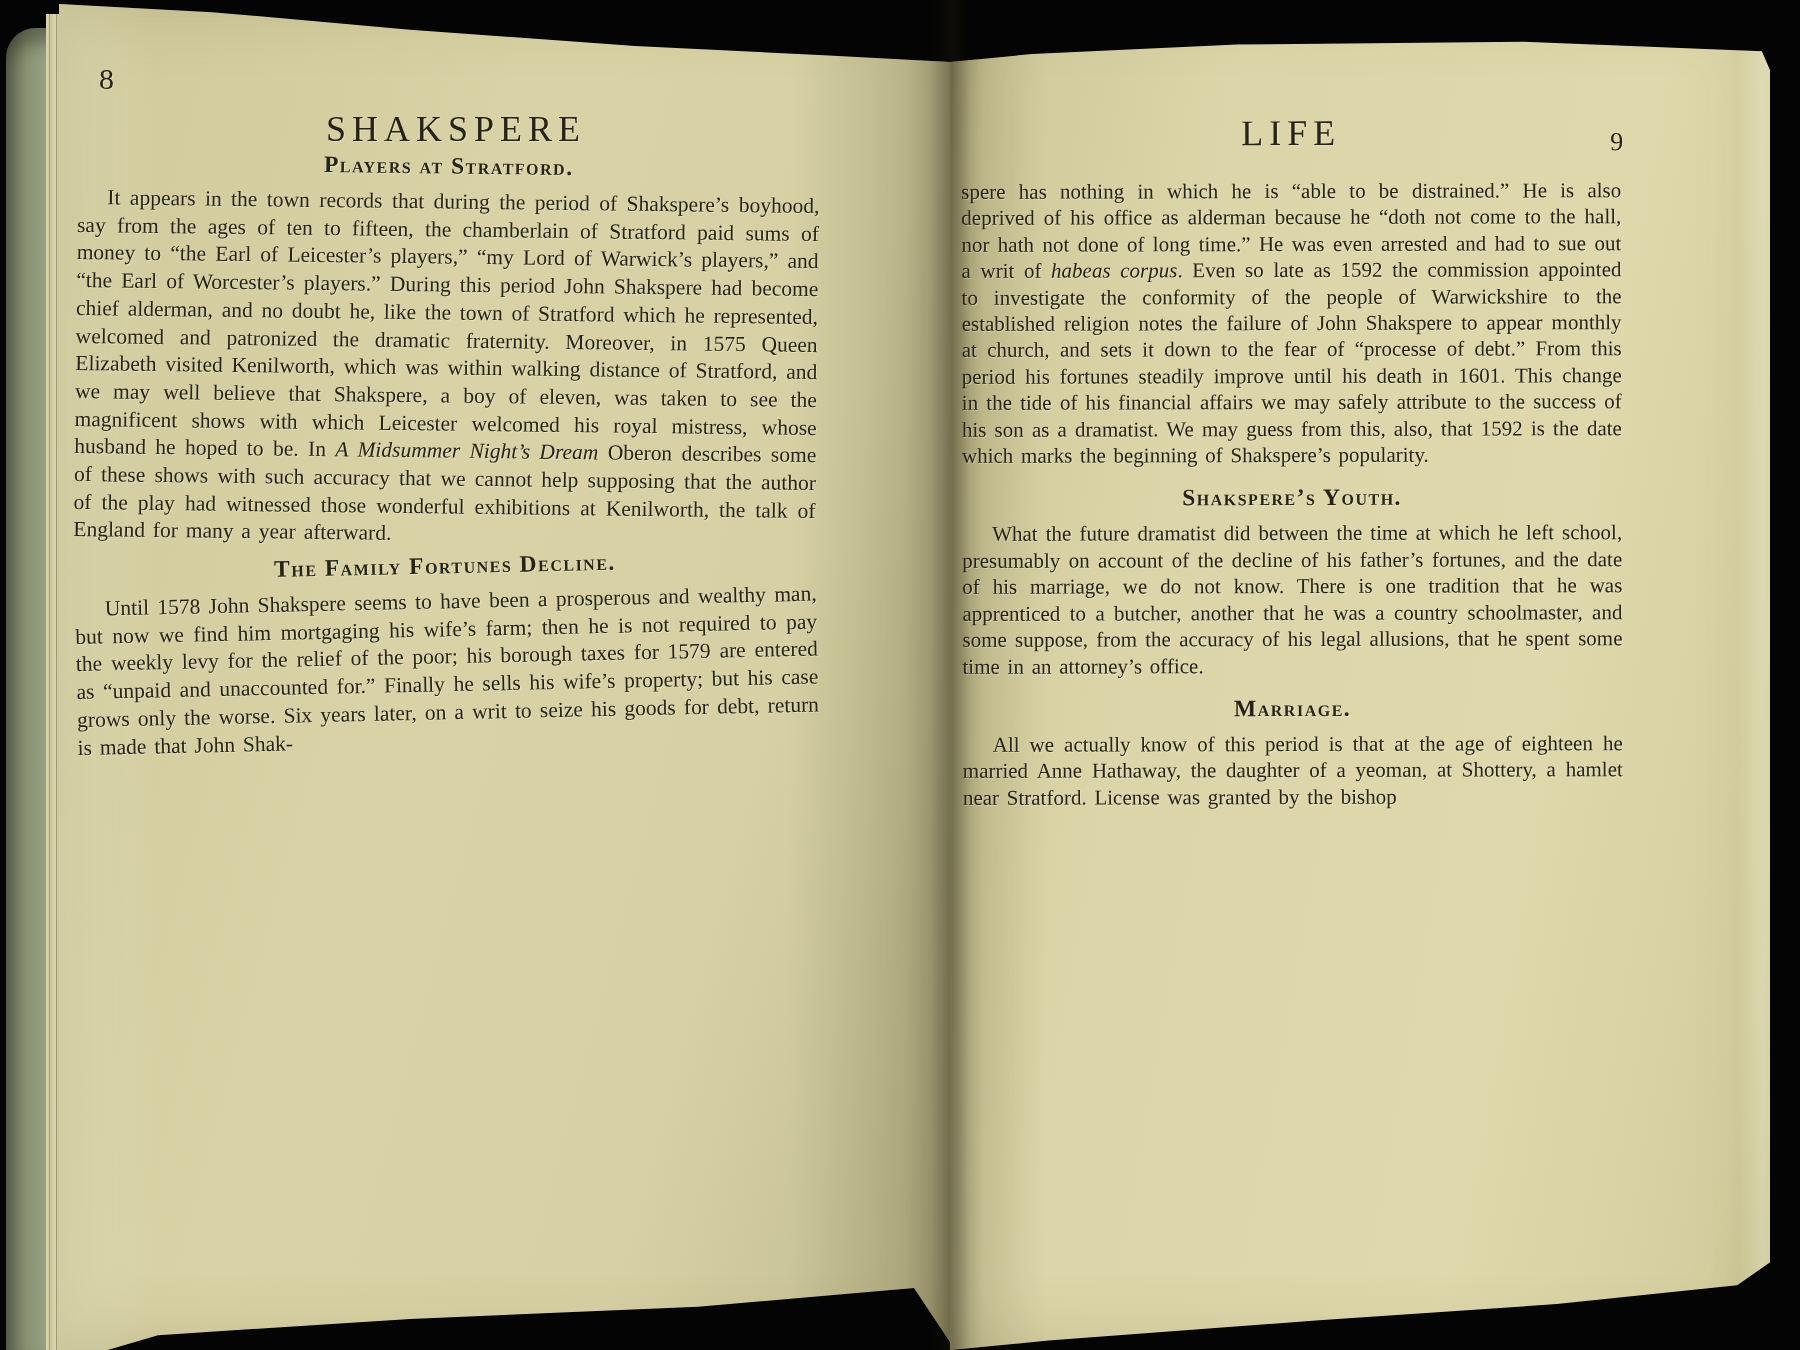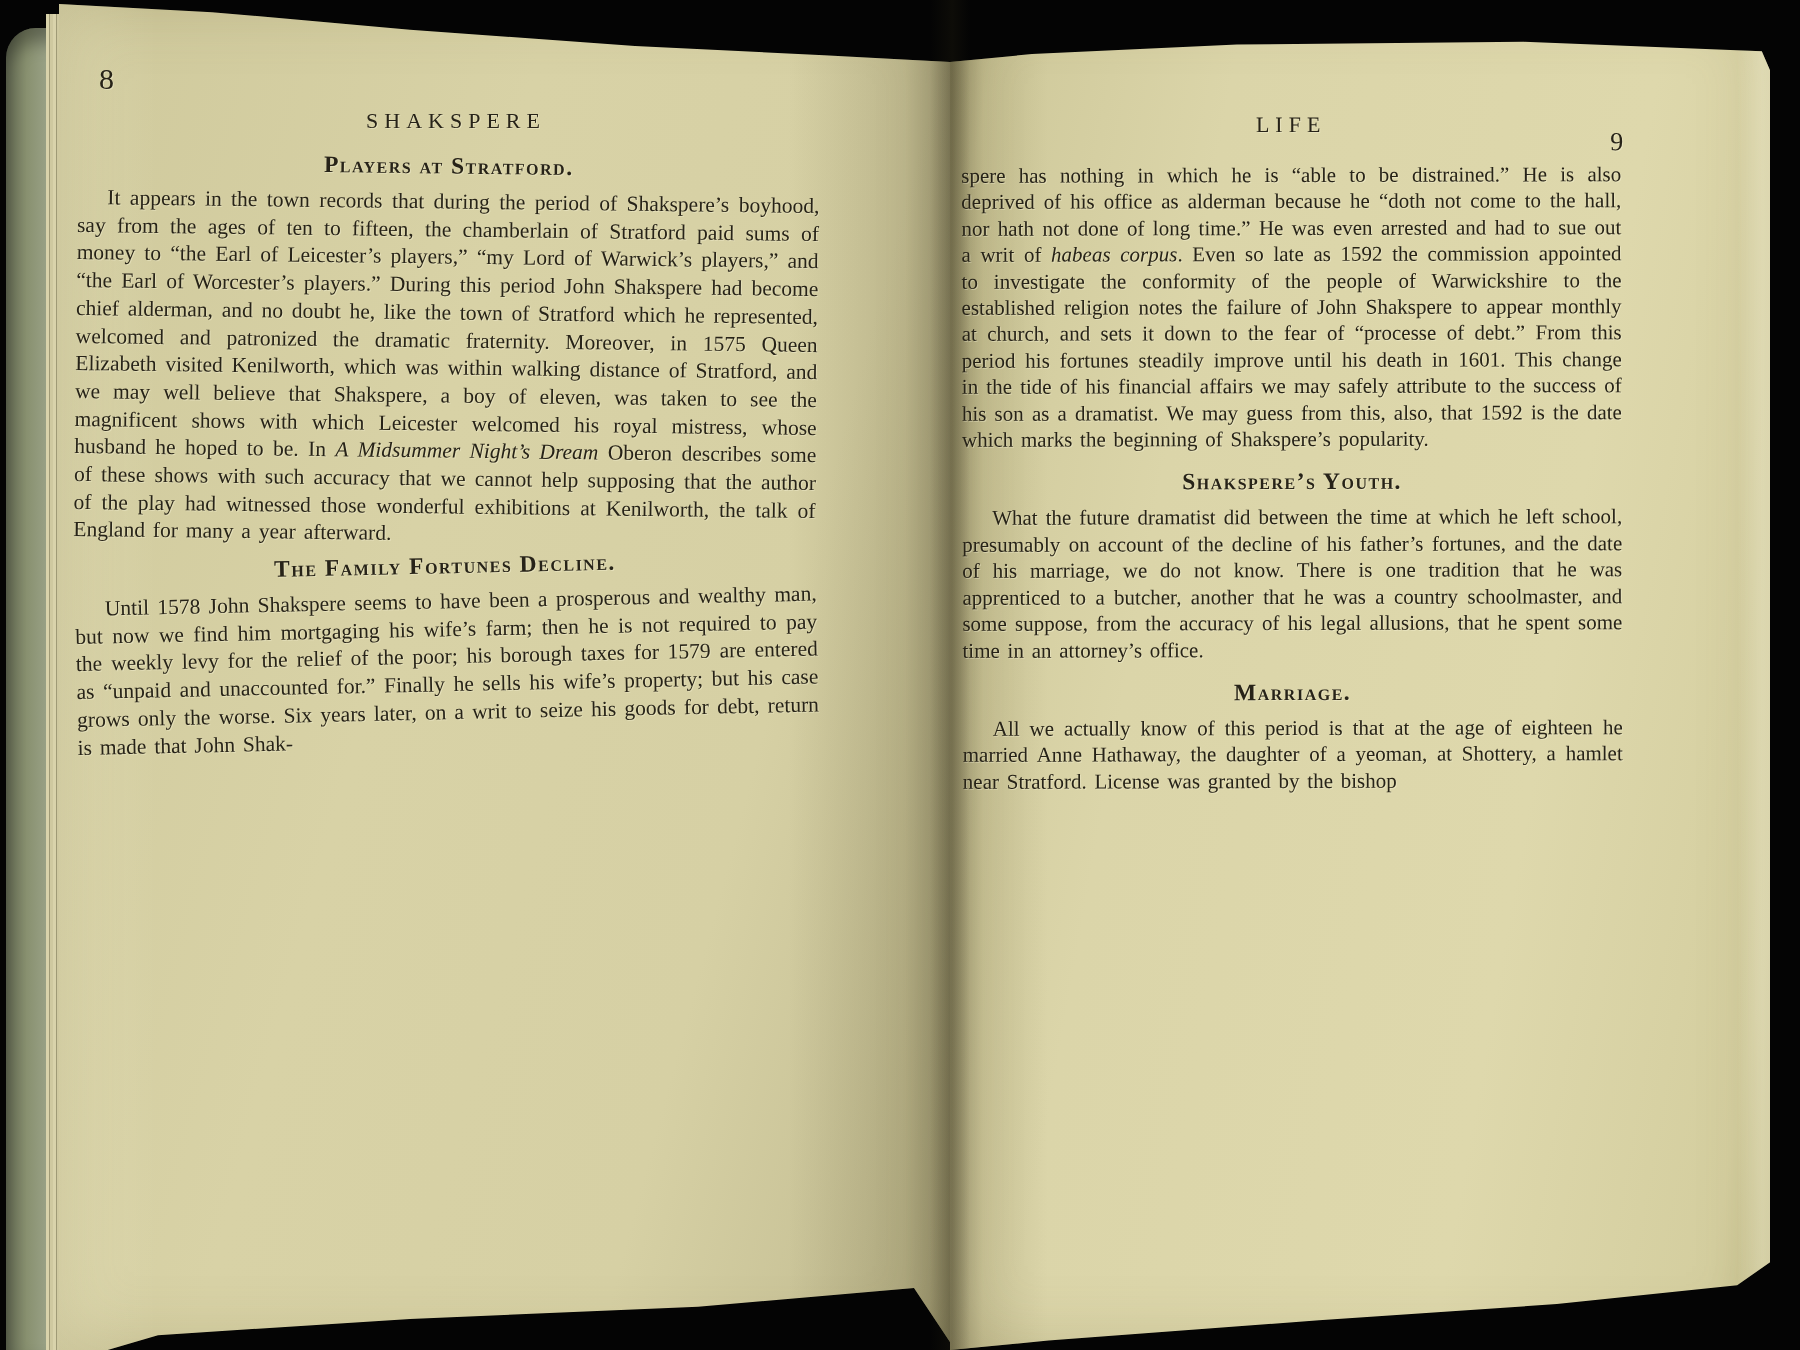--- a/index.html
+++ b/index.html
@@ -60,21 +60,21 @@
   }
   .content {
     position: absolute; z-index: 5;
     text-shadow: 1px 1px 0 rgba(255,252,226,0.35);
   }
   .content-left { left: 78px; top: 148px; width: 742px; }
   .content-right { left: 12px; top: 112px; width: 660px; }
 
   .running-header { position: relative; text-align: center; }
   .running-title {
-    font-size: 22px; letter-spacing: 6px; color: #272318;
+    font-size: 36px; letter-spacing: 6px; color: #272318;
   }
   .page-num { position: absolute; font-size: 27px; color: #272318; }
   .page-num-left { left: 14px; top: -46px; font-size: 30px; }
   .page-num-right { right: -2px; top: 16px; font-size: 26px; }
   .header-left { position: absolute; left: 85px; top: 108px; width: 742px; text-align: center; z-index: 5;
                  text-shadow: 1px 1px 0 rgba(255,252,226,0.35); }
 
   .section-heading {
     text-align: center;
     font-variant-caps: small-caps;

